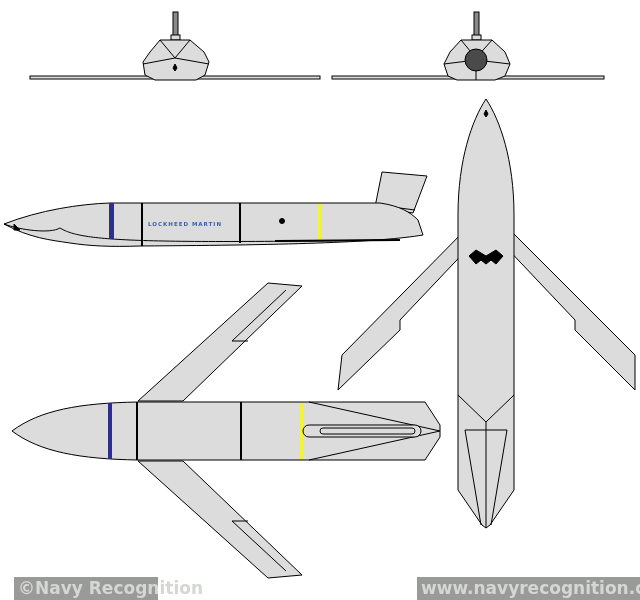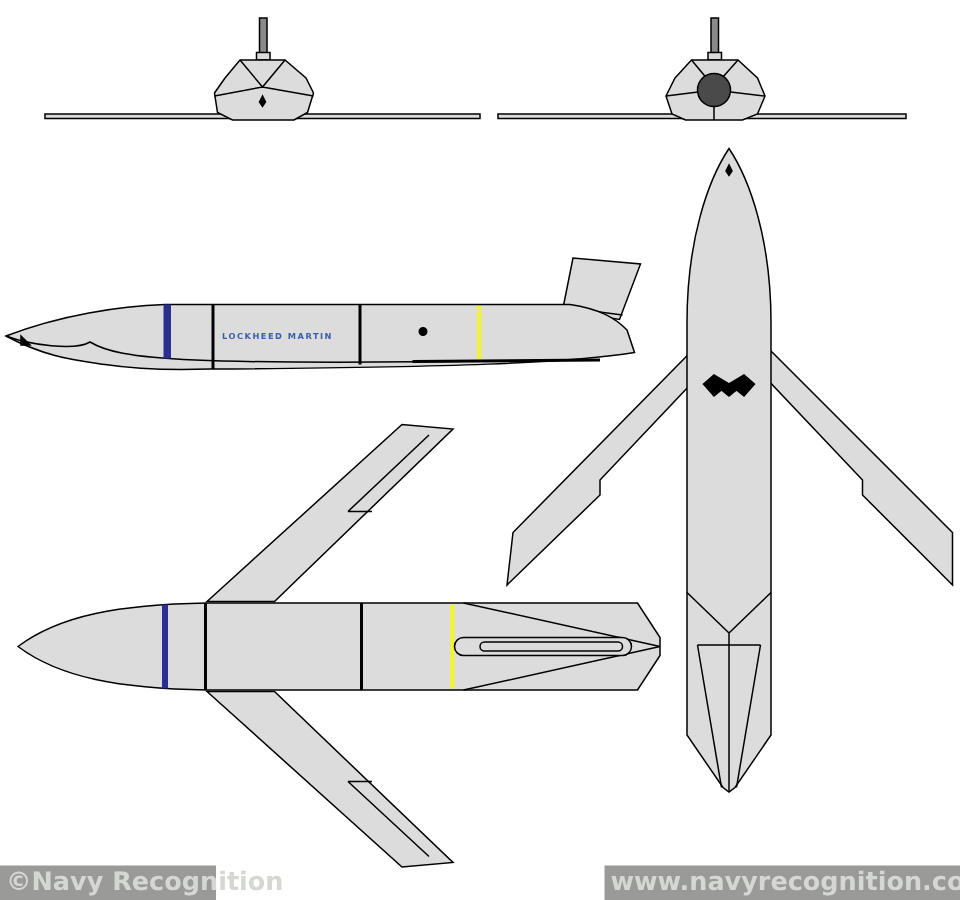--- a/index.html
+++ b/index.html
@@ -1,18 +1,18 @@
 <!DOCTYPE html>
 <html><head>
 <meta charset="utf-8">
 <style>
   html, body { margin: 0; padding: 0; background: #ffffff; }
   body { width: 640px; height: 600px; position: relative; overflow: hidden; font-family: "DejaVu Sans", sans-serif; }
   svg.drawing { position: absolute; left: 0; top: 0; }
-  .wm { position: absolute; top: 577px; height: 23px; background: #9a9a98; color: #d4d7d2; font-family: "DejaVu Sans", sans-serif; font-weight: bold; font-size: 17px; line-height: 23px; padding: 0 4px; box-sizing: border-box; white-space: nowrap; }
+  .wm { position: absolute; top: 577px; height: 23px; background: #9a9a98; color: #d4d7d2; font-family: "DejaVu Sans", sans-serif; font-weight: bold; font-size: 17px; line-height: 23px; padding: 0 4px; box-sizing: border-box; white-space: nowrap; margin-left: 14px; }
   .wm-left { left: 0; width: 144px; }
   .wm-right { left: 403px; width: 237px; }
 </style>
 </head>
 <body>
 
 <svg class="drawing" width="640" height="600" viewBox="0 0 640 600" xmlns="http://www.w3.org/2000/svg">
   <g fill="#dcdcdc" stroke="#000" stroke-width="1">
 
     <g>

